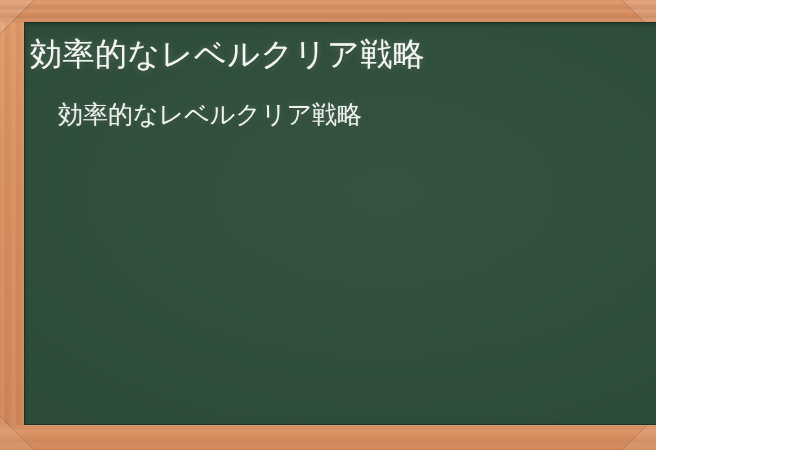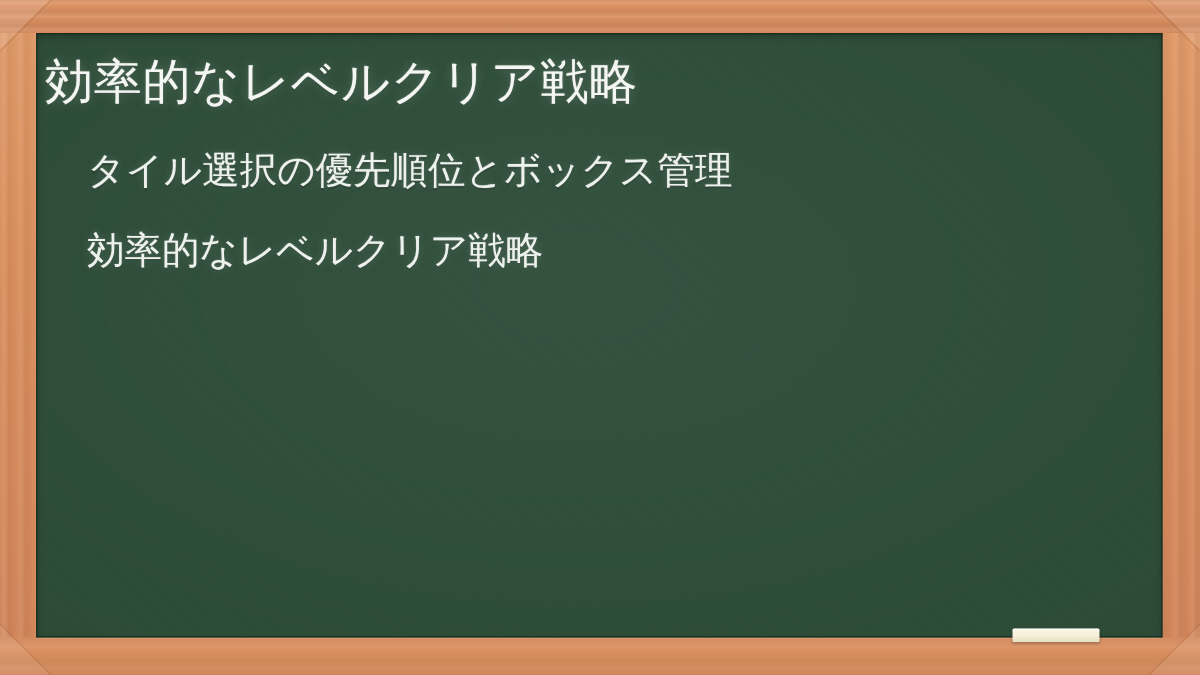--- a/index.html
+++ b/index.html
@@ -3,21 +3,21 @@
 <meta charset="utf-8">
 <title>Chalkboard Slide</title>
 <style>
   html, body {
     margin: 0;
     padding: 0;
     background: #ffffff;
   }
   #stage {
     position: relative;
-    width: 800px;
+    width: 656px;
     height: 450px;
     overflow: hidden;
     font-family: "Liberation Sans", sans-serif;
     background: #d78f5d;
   }
 
   
   .frame {
     position: absolute;
     inset: 0;
@@ -170,21 +170,20 @@
     <div class="miter br"></div>
   </div>
 
   <div class="board">
     <div class="board-grain"></div>
     <div class="board-inner">
 
       <div class="title">効率的なレベルクリア戦略</div>
 
       <ul class="bullets">
-        <li>タイル選択の優先順位とボックス管理</li>
         <li>効率的なレベルクリア戦略</li>
       </ul>
 
     </div>
   </div>
 
   <div class="chalk" aria-label="chalk"></div>
 
 </div>
 

